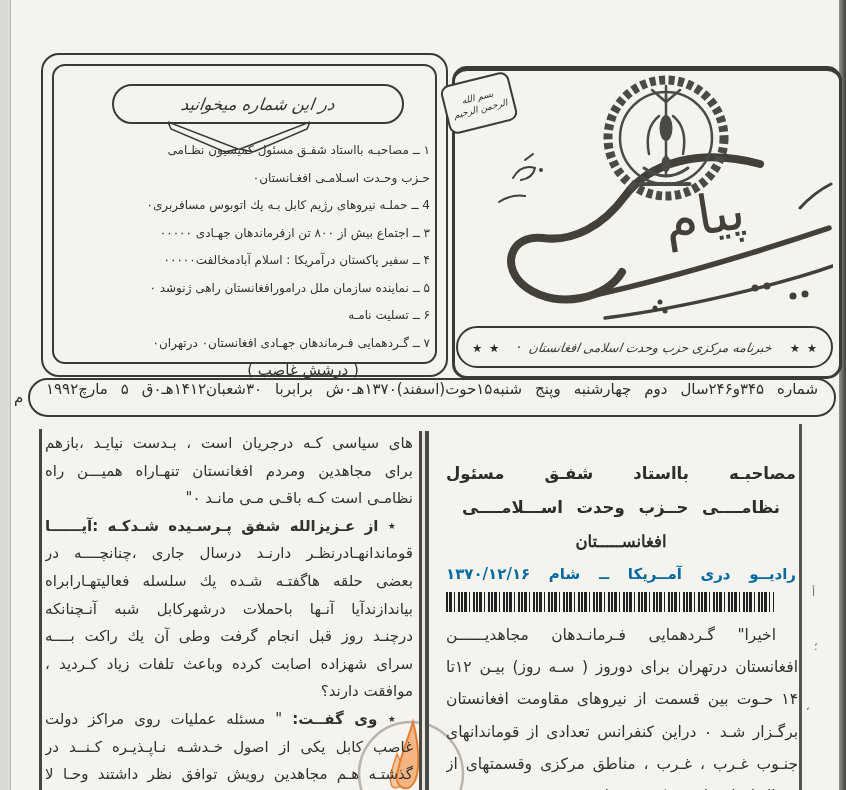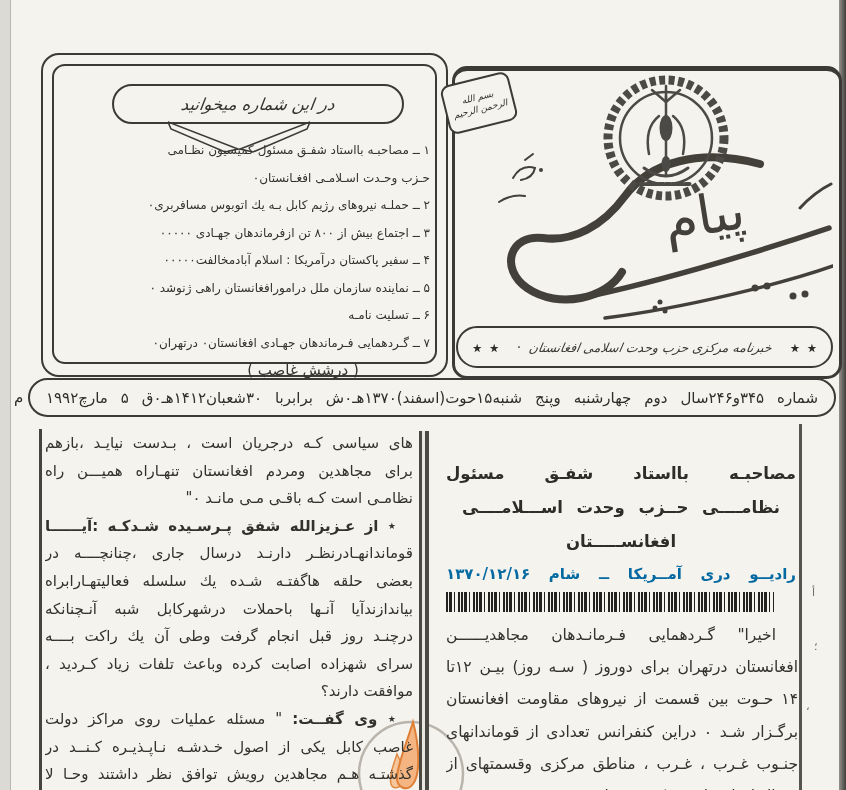--- a/index.html
+++ b/index.html
@@ -28,41 +28,41 @@
     transform:rotate(-14deg);background:#f5f3ee;display:flex;align-items:center;justify-content:center;
     font-size:9px;line-height:1.35;white-space:pre-line;text-align:center;font-style:italic;color:#34332f;}
   #stars-banner{left:456px;top:326px;width:377px;height:42px;border:2.5px solid #3b3a37;border-radius:21px;
     display:flex;flex-direction:row;align-items:center;padding:0 14px;box-sizing:border-box;direction:ltr;}
   .stargrp{font-size:19px;font-weight:bold;letter-spacing:7px;color:#2e2d2a;white-space:nowrap;}
   #tagline-wrap{flex:1;display:flex;align-items:center;justify-content:center;gap:8px;direction:ltr;}
   #tagline-dot{font-size:14px;color:#45443f;}
   #tagline{font-size:12.5px;font-style:italic;transform:skewX(-10deg);color:#3a3934;direction:rtl;}
   
   #dateline{left:28px;top:378px;width:808px;height:39px;border:2.5px solid #3b3a37;border-radius:20px;
-    box-sizing:border-box;display:flex;align-items:center;padding:0 16px;direction:rtl;}
+    box-sizing:border-box;display:flex;align-items:flex-start;padding:0 16px;direction:rtl;}
   #dateline-text{width:100%;font-size:15px;text-align:justify;text-align-last:justify;color:#2f2e2a;}
   #era-suffix{left:14px;top:388px;font-size:15px;color:#2f2e2a;}
   
   #rule-left{left:39px;top:429px;width:2.5px;height:361px;background:#46443f;z-index:3;}
   #col-divider{left:419px;top:431px;width:10px;height:359px;z-index:3;
     background:linear-gradient(90deg,#4a4843 0 3.5px,#e9e6e0 3.5px 6px,#4a4843 6px 10px);}
   #rule-right{left:799px;top:424px;width:2.5px;height:366px;background:#56544f;z-index:3;}
   
   .col{direction:rtl;z-index:2;}
   #article-col{left:45px;top:430px;width:368px;}
   .ln{font-size:15px;line-height:27.6px;height:27.6px;overflow:hidden;
     text-align:justify;text-align-last:justify;color:#33322d;}
   .ln .b{font-weight:bold;}
   .ln.short{text-align:right;text-align-last:right;}
   .ln.indent{padding-right:17px;}
   #interview-col{left:446px;top:457px;width:350px;}
   .hline{font-size:16.5px;font-weight:bold;line-height:34px;height:34px;overflow:hidden;
     text-align:justify;text-align-last:justify;color:#2e2d29;}
   .hline.mid{padding:0 16px;}
-  .hline.center{text-align:left;text-align-last:center;}
+  .hline.center{text-align:left;text-align-last:center;font-family:Liberation Serif, serif;}
   #interview-source{font-size:15px;font-weight:bold;line-height:31px;height:31px;overflow:hidden;
     text-align:justify;text-align-last:justify;color:#0369a1;}
   #barcode{left:446px;top:592px;width:328px;height:20px;z-index:2;
     background:repeating-linear-gradient(90deg,#232220 0 2px,#f5f3ee 2px 3px,#232220 3px 6px,#f5f3ee 6px 8px,#232220 8px 9px,#f5f3ee 9px 12px,#232220 12px 14px,#f5f3ee 14px 15px);}
   #interview-body{left:446px;top:619px;width:352px;}
   .iln{font-size:15.5px;line-height:32.2px;height:32.2px;overflow:hidden;
     text-align:justify;text-align-last:justify;color:#33322d;}
   .iln.indent{padding-right:22px;}
   .iln.short{text-align:right;text-align-last:right;}
   
@@ -95,21 +95,21 @@
 </div>
 <div class="abs" style="left:168px;top:121px;">
   <svg width="142" height="34" viewBox="0 0 142 34">
     <polygon points="0,1 70,28 57,31 3,8" fill="none" stroke="#3b3a37" stroke-width="1.6"></polygon>
     <polygon points="142,1 72,28 85,31 139,8" fill="none" stroke="#3b3a37" stroke-width="1.6"></polygon>
   </svg>
 </div>
 <div class="abs" id="toc-list">
   <div class="toc-item">۱ ــ مصاحبـه  بااستاد شفـق مسئول کمیسیون نظـامی
 حـزب وحـدت اسـلامـی افغـانستان٠</div>
-  <div class="toc-item">۲ ــ حملـه نیروهای رژیم کابل بـه یك اتوبوس مسافربری٠</div>
+  <div class="toc-item">4 ــ حملـه نیروهای رژیم کابل بـه یك اتوبوس مسافربری٠</div>
   <div class="toc-item">۳ ــ اجتماع بیش از ۸۰۰ تن ازفرماندهان جهـادی ٠٠٠٠٠</div>
   <div class="toc-item">۴ ــ سفیر پاکستان درآمریکا : اسلام آبادمخالفت٠٠٠٠٠</div>
   <div class="toc-item">۵ ــ نماینده سازمان ملل درامورافغانستان راهی ژنوشد ٠</div>
   <div class="toc-item">۶ ــ تسلیت نامـه</div>
   <div class="toc-item">۷ ــ گـردهمایی فـرماندهان جهـادی افغانستان٠ درتهران٠</div>
   <div id="toc-footer">( درشش غاصب )</div>
 </div>
 
 <div class="abs rbox" id="masthead-box"></div>
 <div class="abs" id="bismillah">

